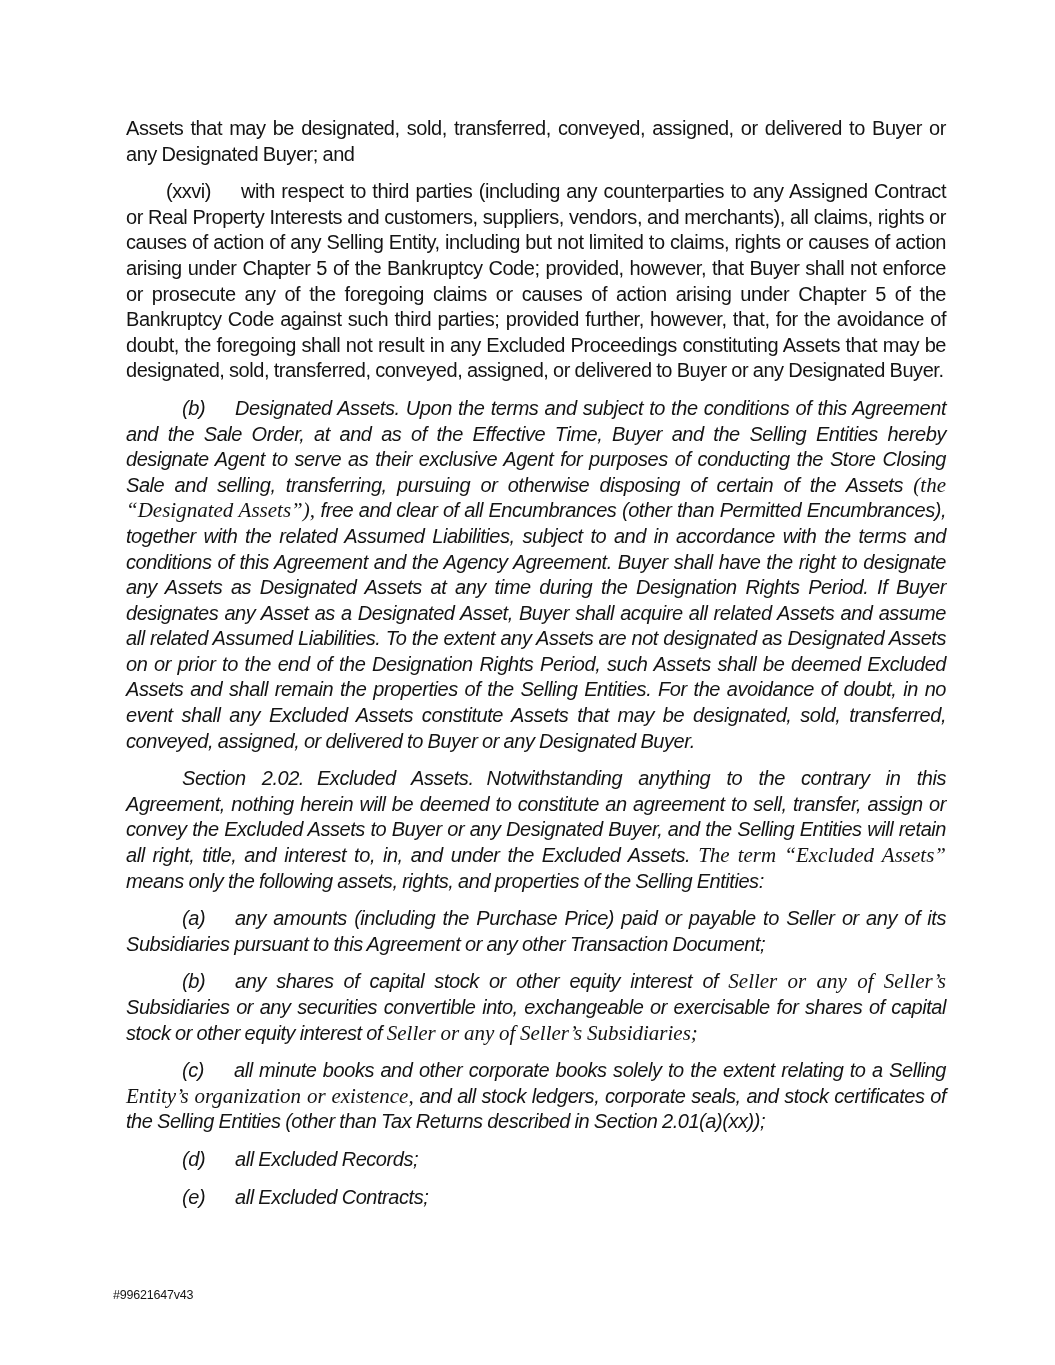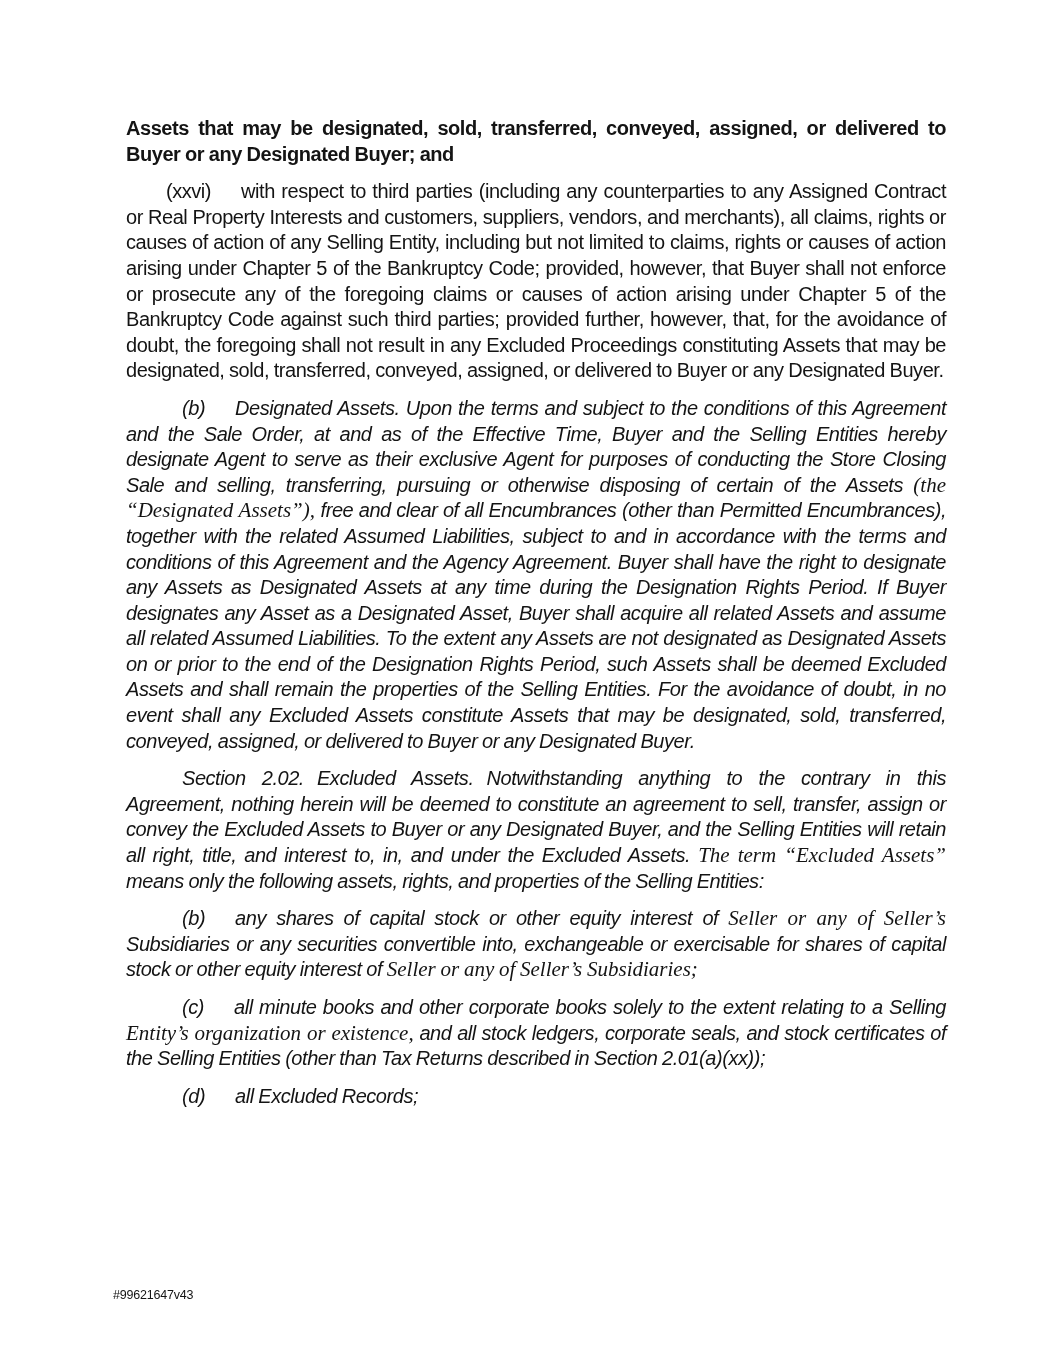--- a/index.html
+++ b/index.html
@@ -21,21 +21,21 @@
   p.para {
     margin: 0 0 12px 0;
     font-size: 20px;
     line-height: 25.6px;
     letter-spacing: -0.45px;
     word-spacing: -0.5px;
     text-align: justify;
     text-justify: inter-word;
   }
   
-  .p-cont { margin-left: 61px; font-weight: bold; }
+  .p-cont { margin-left: 61px; }
   
   .p-sub  { margin-left: 61px; text-indent: 40px; }
   
   .p-body { text-indent: 56px; font-style: italic; }
   .tab    { display: inline-block; width: 30px; }
   .tab-sm { display: inline-block; width: 13px; }
   .serif  {
     font-family: "Liberation Serif", serif;
     font-size: 21px;
     letter-spacing: 0;
@@ -61,18 +61,20 @@
 </style>
 </head>
 <body>
 
 <div class="page">
   <main class="doc">
       <p class="para p-cont"><span>Assets that may be designated, sold, transferred, conveyed, assigned, or delivered to Buyer or any Designated Buyer; and</span></p>
       <p class="para p-sub"><span>(xxvi)</span><span class="tab"></span><span>with respect to third parties (including any counterparties to any Assigned Contract or Real Property Interests and customers, suppliers, vendors, and merchants), all claims, rights or causes of action of any Selling Entity, including but not limited to claims, rights or causes of action arising under Chapter 5 of the Bankruptcy Code; provided, however, that Buyer shall not enforce or prosecute any of the foregoing claims or causes of action arising under Chapter 5 of the Bankruptcy Code against such third parties; provided further, however, that, for the avoidance of doubt, the foregoing shall not result in any Excluded Proceedings constituting Assets that may be designated, sold, transferred, conveyed, assigned, or delivered to Buyer or any Designated Buyer.</span></p>
       <p class="para p-body"><span>(b)</span><span class="tab"></span><span>Designated Assets.  Upon the terms and subject to the conditions of this Agreement and the Sale Order, at and as of the Effective Time, Buyer and the Selling Entities hereby designate Agent to serve as their exclusive Agent for purposes of conducting the Store Closing Sale and selling, transferring, pursuing or otherwise disposing of certain of the Assets </span><span class="serif">(the “Designated Assets”),</span><span> free and clear of all Encumbrances (other than Permitted Encumbrances), together with the related Assumed Liabilities, subject to and in accordance with the terms and conditions of this Agreement and the Agency Agreement.  Buyer shall have the right to designate any Assets as Designated Assets at any time during the Designation Rights Period.  If Buyer designates any Asset as a Designated Asset, Buyer shall acquire all related Assets and assume all related Assumed Liabilities.  To the extent any Assets are not designated as Designated Assets on or prior to the end of the Designation Rights Period, such Assets shall be deemed Excluded Assets and shall remain the properties of the Selling Entities.  For the avoidance of doubt, in no event shall any Excluded Assets constitute Assets that may be designated, sold, transferred, conveyed, assigned, or delivered to Buyer or any Designated Buyer.</span></p>
       <p class="para p-body"><span>Section 2.02.</span><span class="tab-sm"></span><span>Excluded Assets.</span><span class="tab-sm"></span><span>Notwithstanding anything to the contrary in this Agreement, nothing herein will be deemed to constitute an agreement to sell, transfer, assign or convey the Excluded Assets to Buyer or any Designated Buyer, and the Selling Entities will retain all right, title, and interest to, in, and under the Excluded Assets.  </span><span class="serif">The term “Excluded Assets”</span><span> means only the following assets, rights, and properties of the Selling Entities:</span></p>
+      <p class="para p-body"><span>(a)</span><span class="tab"></span><span>any amounts (including the Purchase Price) paid or payable to Seller or any of its Subsidiaries pursuant to this Agreement or any other Transaction Document;</span></p>
       <p class="para p-body"><span>(b)</span><span class="tab"></span><span>any shares of capital stock or other equity interest of </span><span class="serif">Seller or any of Seller’s</span><span> Subsidiaries or any securities convertible into, exchangeable or exercisable for shares of capital stock or other equity interest of </span><span class="serif">Seller or any of Seller’s Subsidiaries;</span></p>
       <p class="para p-body"><span>(c)</span><span class="tab"></span><span>all minute books and other corporate books solely to the extent relating to a Selling </span><span class="serif">Entity’s organization or existence,</span><span> and all stock ledgers, corporate seals, and stock certificates of the Selling Entities (other than Tax Returns described in Section 2.01(a)(xx));</span></p>
       <p class="para p-body"><span>(d)</span><span class="tab"></span><span>all Excluded Records;</span></p>
+      <p class="para p-body"><span>(e)</span><span class="tab"></span><span>all Excluded Contracts;</span></p>
     </main>
   <div class="doc-id">#99621647v43</div>
 </div>
 
 </body></html>

